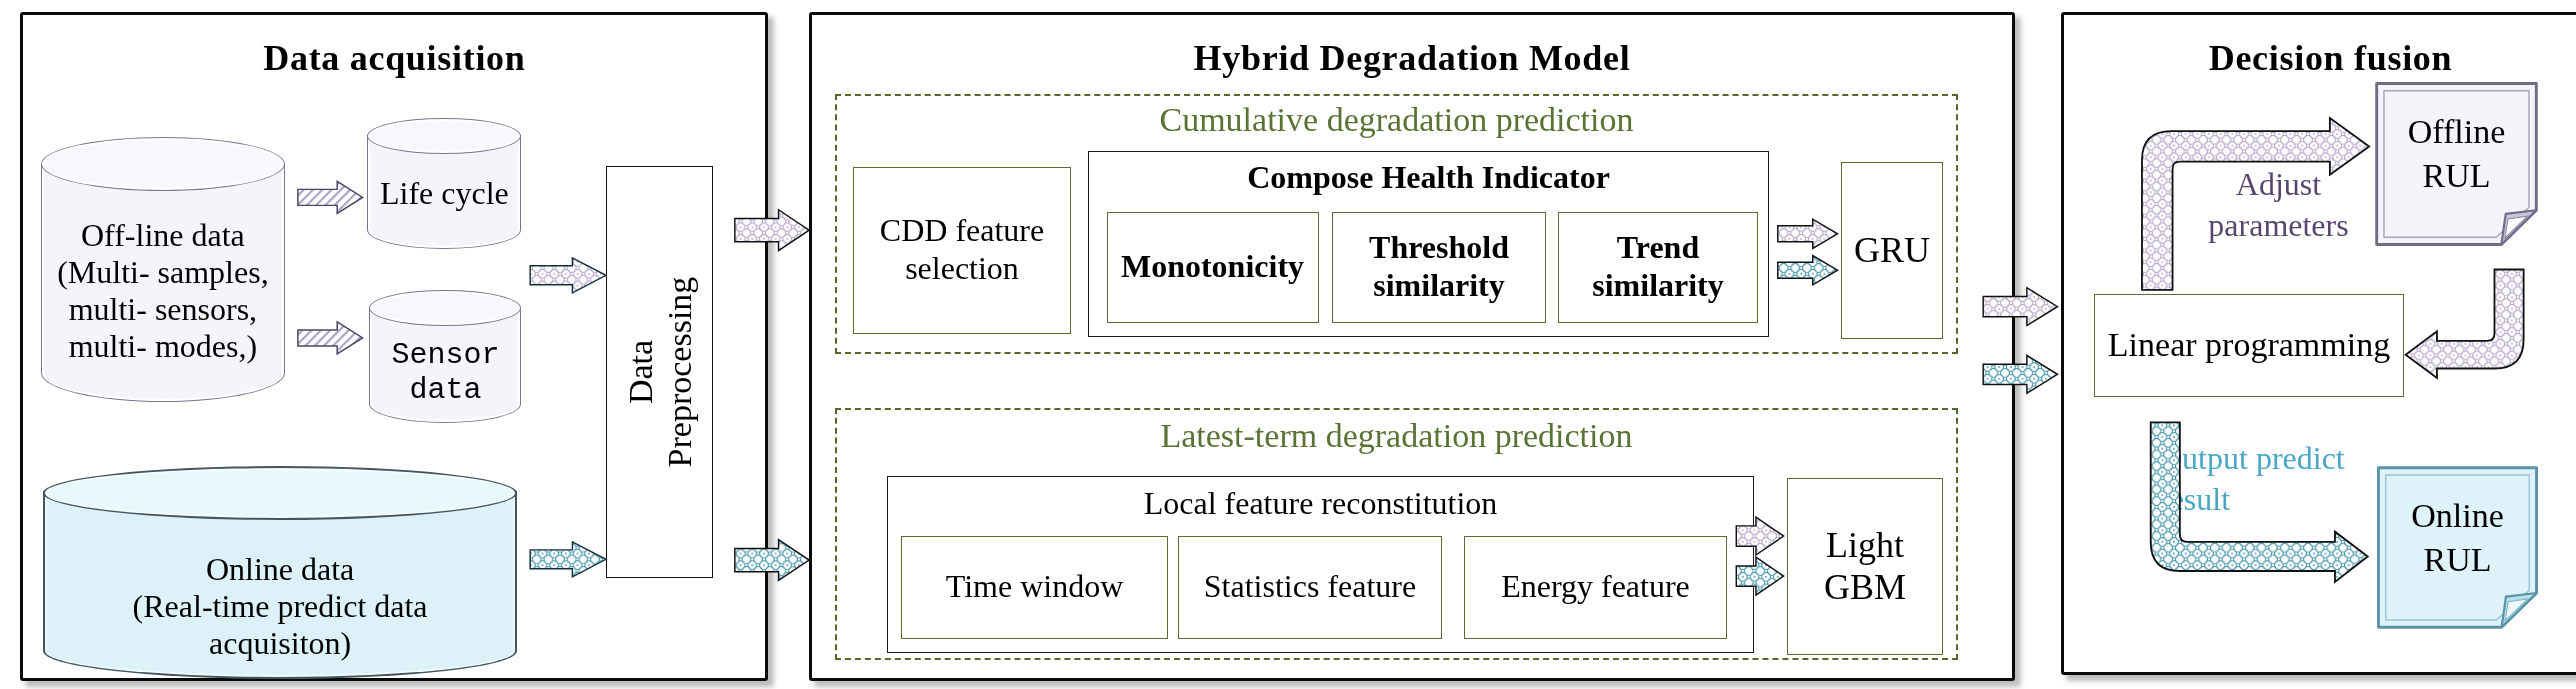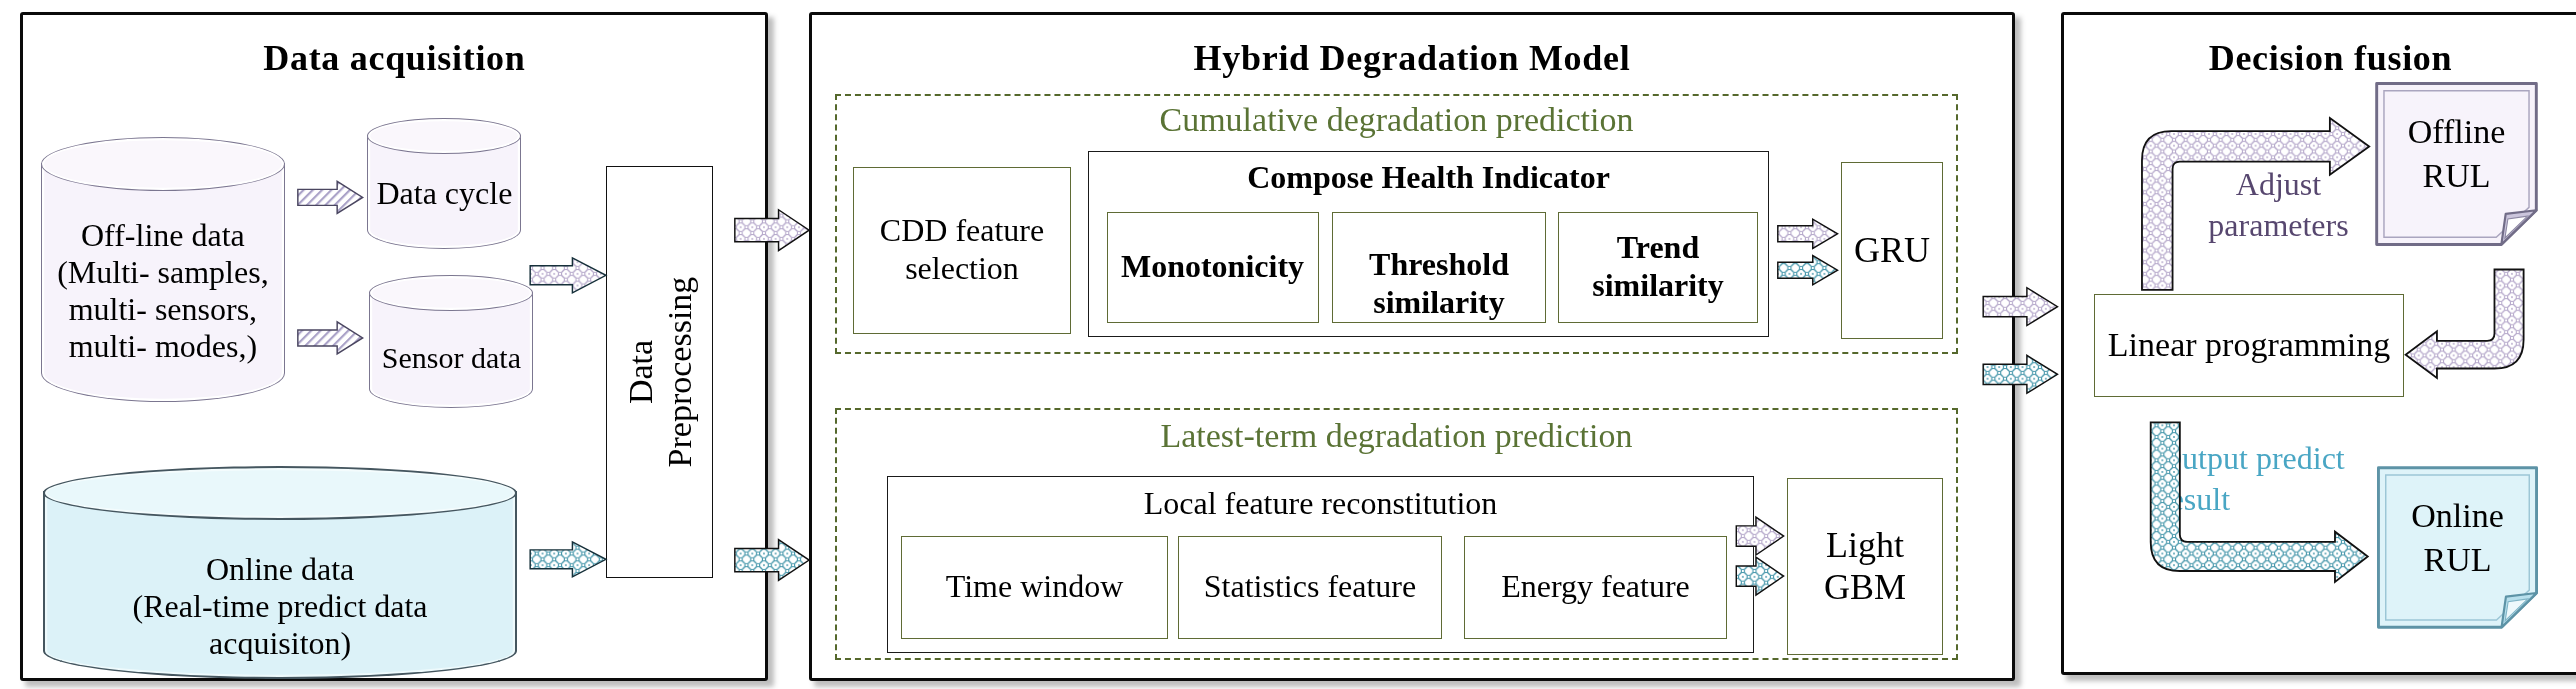--- a/index.html
+++ b/index.html
@@ -55,25 +55,25 @@
         <span>(Multi- samples,</span>
         <span>multi- sensors,</span>
         <span>multi- modes,)</span>
       </div>
     </div>
 
     <div class="cyl lav-cyl" style="left:344px;top:103px;width:154px;height:131px;">
       <div class="ctop" style="height:34px;"></div>
       <div class="cbody" style="top:17px;border-radius:0 0 50% 50% / 0 0 19px 19px;"></div>
       <div class="clabel" style="top:29px;bottom:7.3px;font-size:32px;">
-        <span>Data cycle</span>
-      </div>
-    </div>
-
-    <div class="cyl lav-cyl" style="left:346px;top:260px;width:164px;height:133px;">
+        <span>Life cycle</span>
+      </div>
+    </div>
+
+    <div class="cyl lav-cyl" style="left:346px;top:275px;width:152px;height:133px;font-family:Liberation Mono, monospace;">
       <div class="ctop" style="height:34px;"></div>
       <div class="cbody" style="top:17px;border-radius:0 0 50% 50% / 0 0 19px 19px;"></div>
       <div class="clabel" style="top:40px;bottom:5.8px;font-size:30px;">
         <span>Sensor data</span>
       </div>
     </div>
 
     <div class="vwrap" style="left:583px;top:151px;width:105px;height:410px;">
       <div class="vinner" style="width:410px;height:105px;">
         <span>Data</span>
@@ -101,21 +101,21 @@
       <div class="box olive fs44" style="left:16px;top:71px;width:216px;height:165px;">
         <span>CDD feature</span>
         <span>selection</span>
       </div>
 
       <div class="box blackb" style="left:251px;top:55px;width:679px;height:184px;justify-content:flex-start;font-weight:bold;">
         <div class="fs44" style="margin-top:7.3px;">Compose Health Indicator</div>
         <div class="box olive fs44" style="left:17.5px;top:60px;width:210px;height:109px;">
           <span>Monotonicity</span>
         </div>
-        <div class="box olive fs44" style="left:243px;top:60px;width:212px;height:109px;justify-content:flex-end;">
+        <div class="box olive fs44" style="left:243px;top:60px;width:212px;height:109px;">
           <span>Threshold</span>
           <span>similarity</span>
         </div>
         <div class="box olive fs44" style="left:469px;top:60px;width:198px;height:109px;">
           <span>Trend</span>
           <span>similarity</span>
         </div>
       </div>
 
       <div class="box olive fs50" style="left:1004px;top:66px;width:100px;height:175px;">

